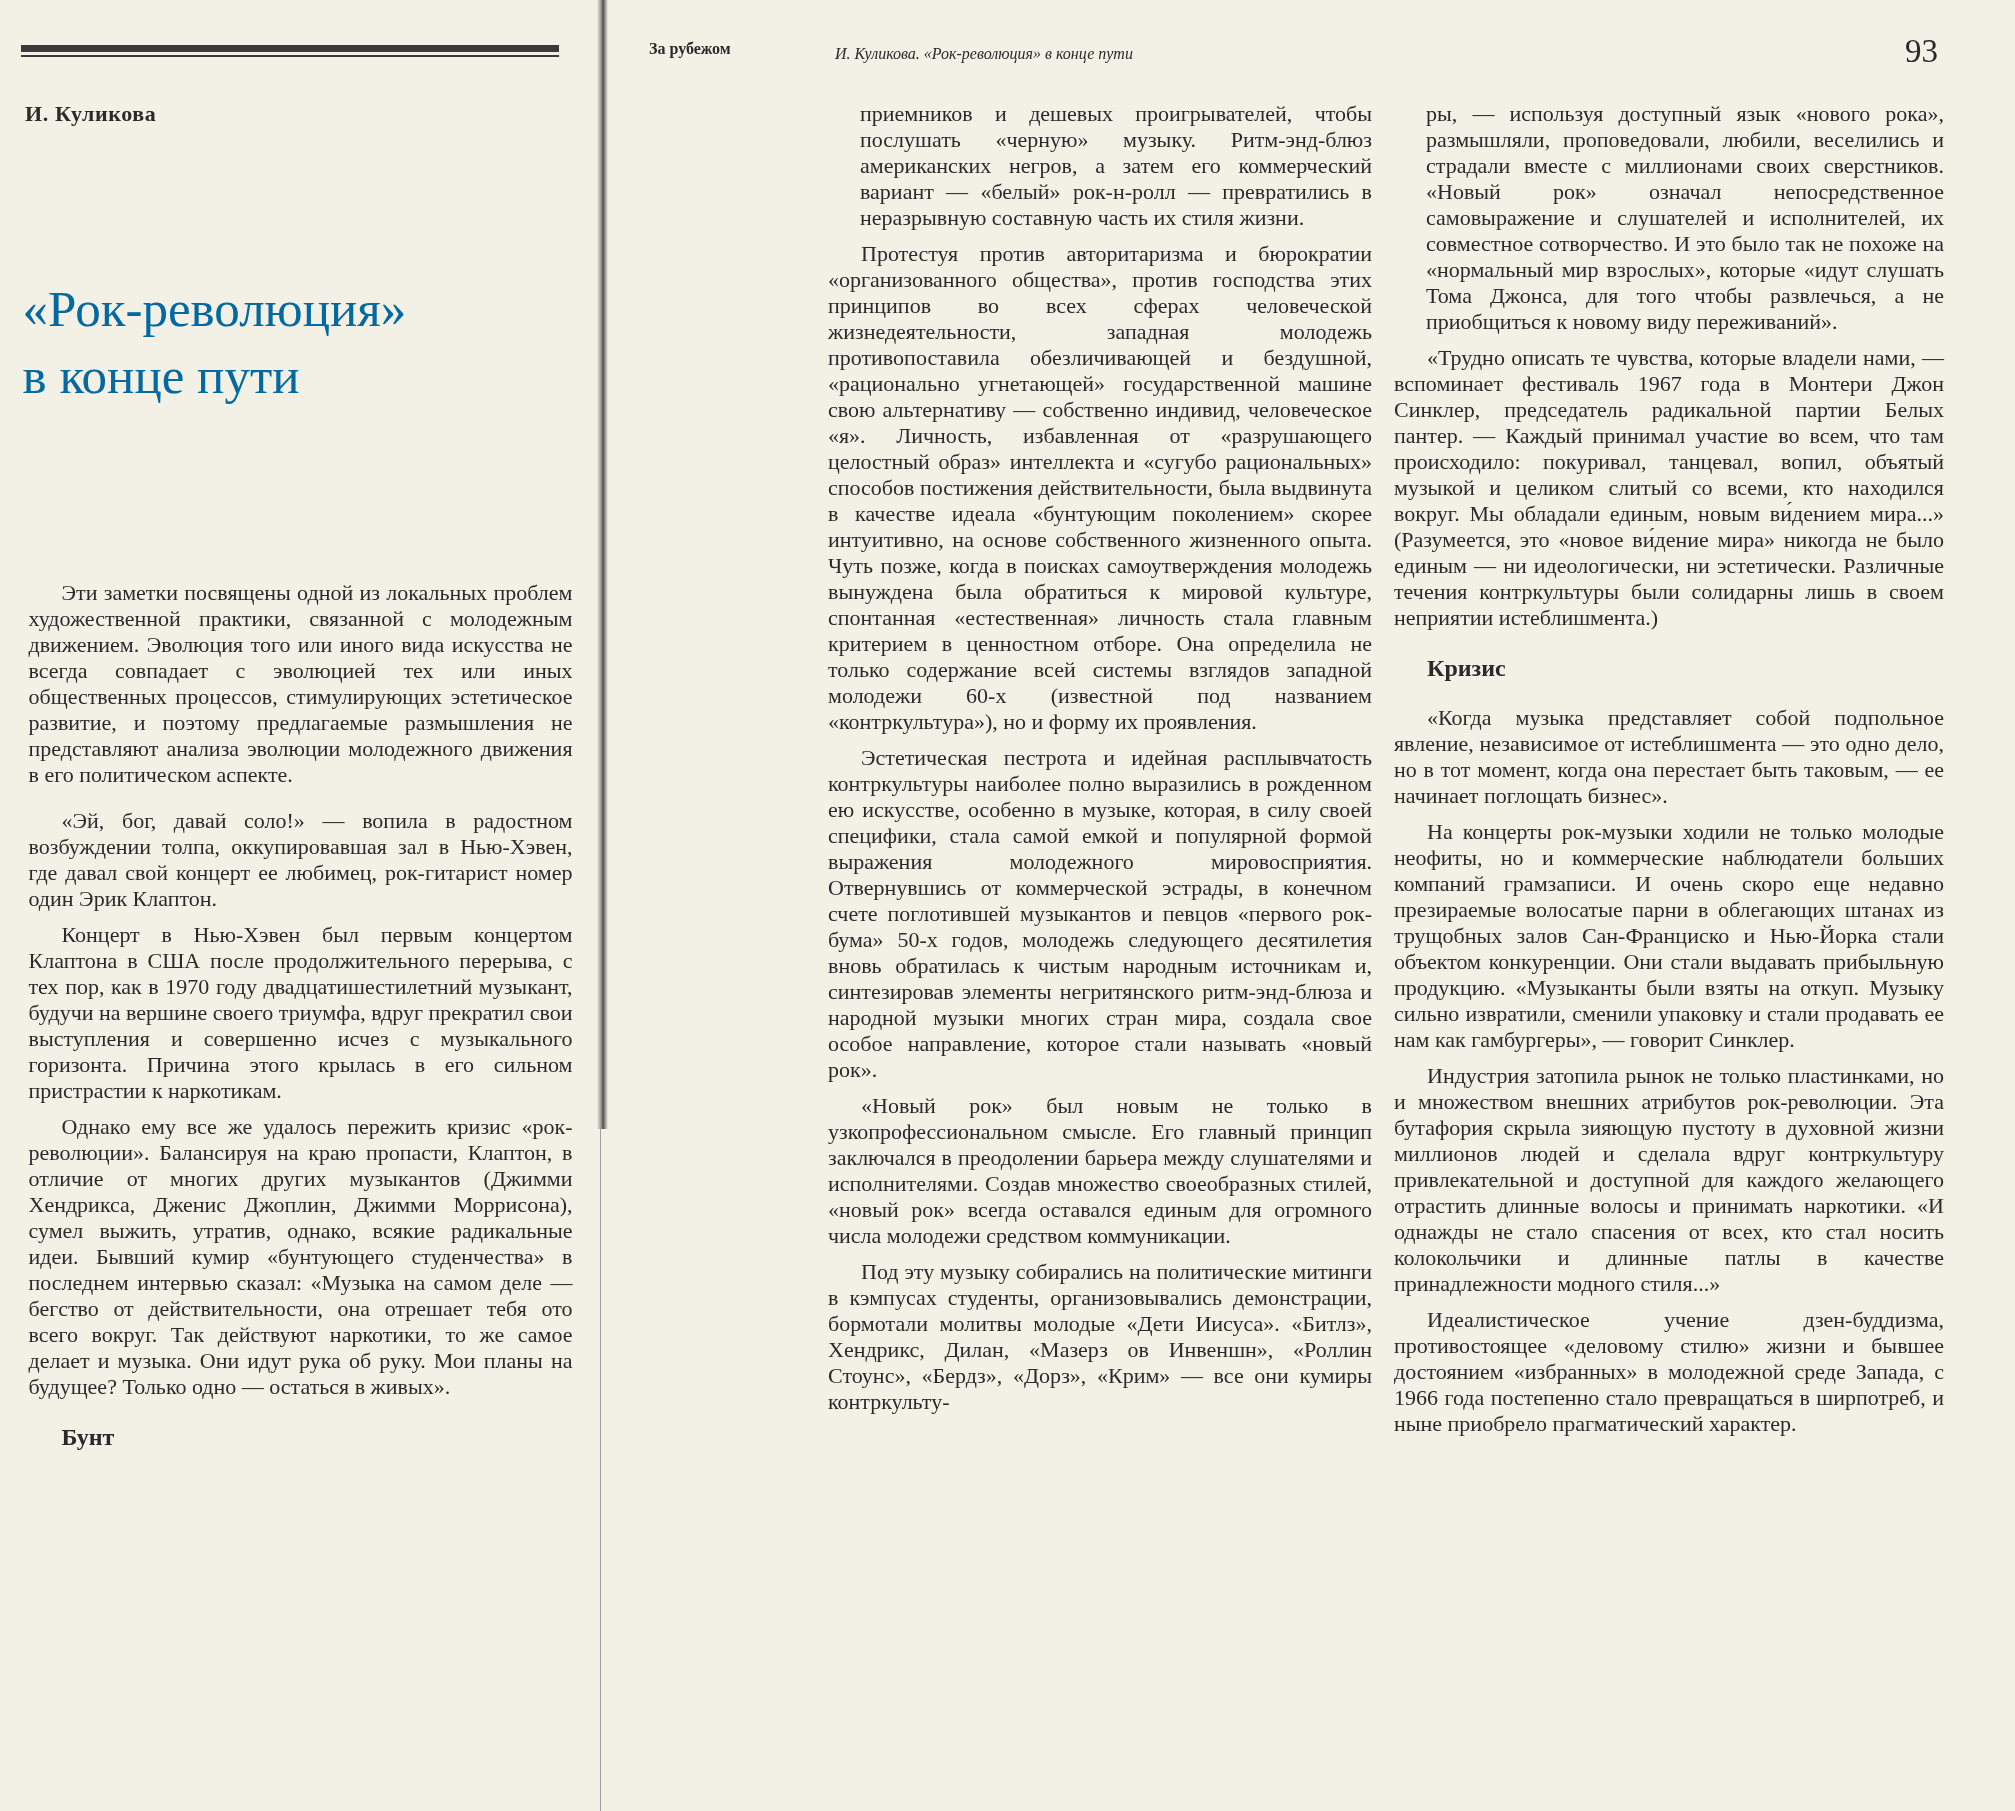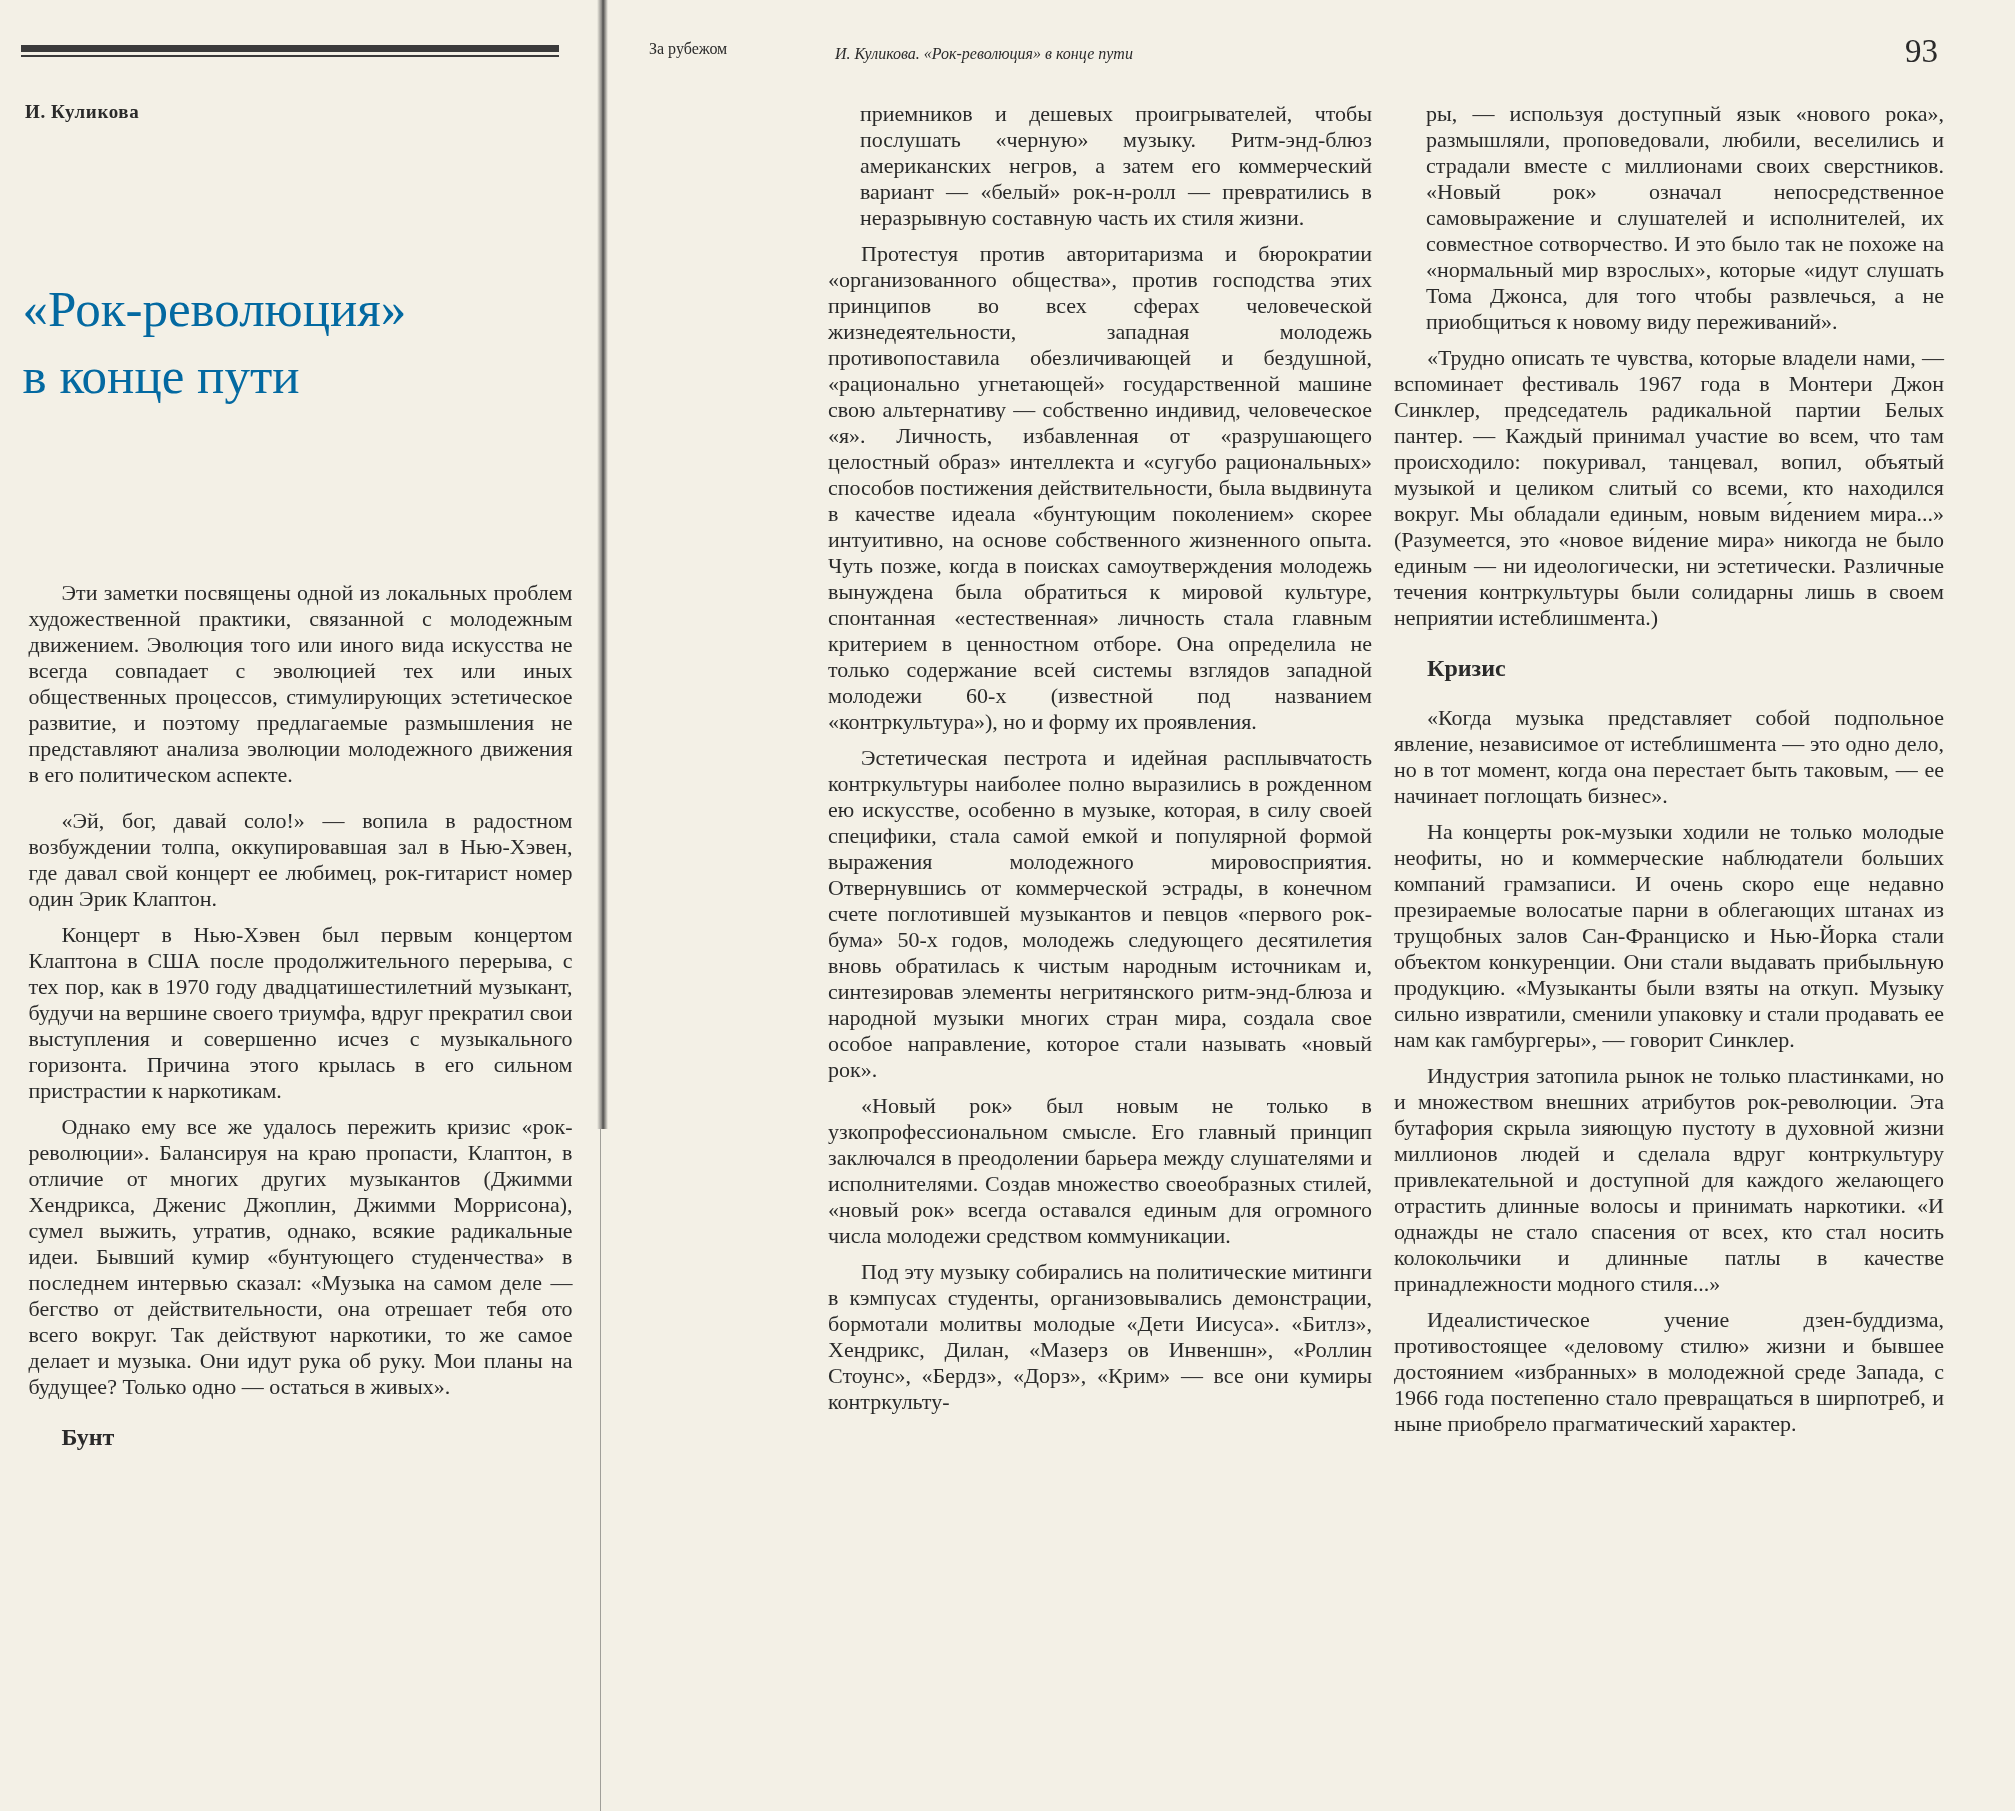--- a/index.html
+++ b/index.html
@@ -11,36 +11,36 @@
   }
   .spread { position:absolute; inset:0; }
   .gutter {
     position:absolute; left:597px; top:0; width:10.7px; height:1129px;
     background:linear-gradient(90deg, rgba(0,0,0,0) 0%, rgba(60,60,60,.55) 40%, rgba(40,40,40,.8) 55%, rgba(0,0,0,0) 100%);
   }
   .gutter-line { position:absolute; left:600px; top:1129px; width:1.2px; height:682px; background:rgba(60,60,60,.45); }
   .rule-top { position:absolute; left:21px; top:45px; width:538px; height:7.1px; background:#3a3a3a; }
   .rule-bottom { position:absolute; left:21px; top:55px; width:538px; height:2.4px; background:#3a3a3a; }
   .author {
-    position:absolute; left:25px; top:101px; font-size:19px; font-weight:bold; letter-spacing:0.6px;
+    position:absolute; left:25px; top:101px; font-size:22px; font-weight:bold; letter-spacing:0.6px;
   }
   .title {
     position:absolute; left:22.6px; top:276px; font-size:51px; line-height:67px; color:#0369a1;
   }
   .col {
     position:absolute; font-size:22px; line-height:26px; text-align:justify; hyphens:manual;
   }
   .col p { margin:0; text-indent:33px; }
   .col p.noindent { text-indent:0;margin-left:32px; }
   .col p + p { margin-top:10px; }
   .col h3 { margin:24px 0 24px 33px; font-size:24px; font-weight:bold; }
   .col-left { left:28.5px; top:580px; width:544px; }
   .col-mid { left:828px; top:101px; width:544px; }
   .col-right { left:1394px; top:101px; width:550px; }
-  .run-section { position:absolute; left:649px; top:40px; font-size:16px; font-weight:normal; }
+  .run-section { position:absolute; left:649px; top:40px; font-size:16px; font-weight:bold; }
   .run-title { position:absolute; left:835px; top:45px; font-size:16px; font-style:italic;font-family:Liberation Serif, serif; }
   .page-num { position:absolute; left:1905px; top:33px; font-size:33px; }
 </style>
 </head>
 <body>
 
 <div class="spread">
 
   <div>
     <div class="rule-top"></div>

